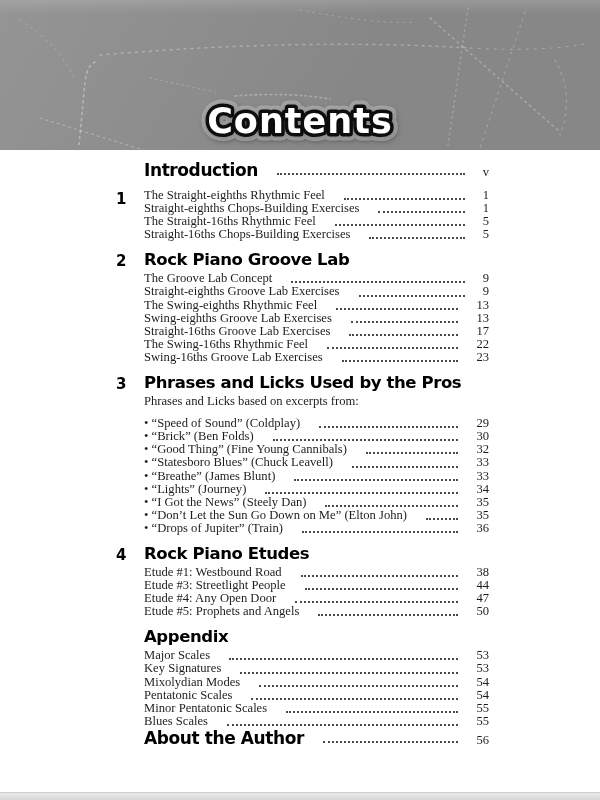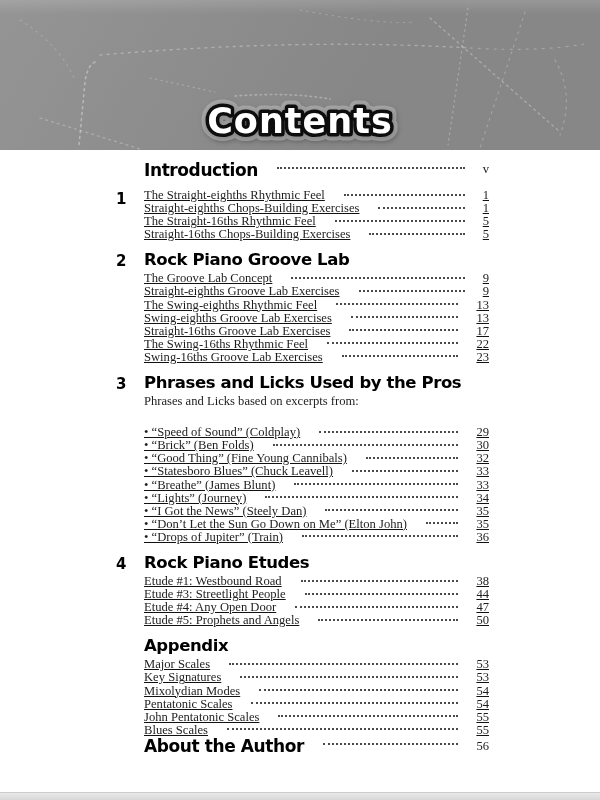--- a/index.html
+++ b/index.html
@@ -32,40 +32,40 @@
   .t-outline{fill:#0d0d0d;stroke:#0d0d0d;stroke-width:7;stroke-linejoin:round;}
   .t-fill{fill:#ffffff;}
 
   
   .toc{position:absolute;left:144px;top:160px;width:345px;color:#111;}
   .serif{font-family:"Liberation Serif",serif;font-size:12.6px;line-height:13.1px;color:#1d1d1d;}
   .display{
     font-family:"DejaVu Sans",sans-serif;font-weight:bold;color:#000;
     letter-spacing:-0.4px;
   }
-  .toc-row{display:flex;align-items:center;gap:16px;}
+  .toc-row{display:flex;align-items:flex-end;gap:16px;}
   .head-row{height:19px;margin-bottom:2px;}
   .head-label{font-size:17px;line-height:18px;white-space:nowrap;}
-  .item-row{height:13.1px;text-decoration:underline;}
+  .item-row{height:13.1px;}
   .item-label{white-space:nowrap;}
   .leader{
     flex:1 1 auto;min-width:8px;
     border-bottom:2px dotted #4a4a4a;
     margin:0 2px 2px 3px;
   }
   .head-row .leader{margin-bottom:4px;}
   .pagenum{white-space:nowrap;text-align:right;}
   .toc-section{margin-top:10px;position:relative;}
   .sec-head{position:relative;margin-bottom:3px;}
   .sec-title{font-size:16.5px;line-height:17px;display:inline-block;}
   .sec-num{
     position:absolute;left:-28px;top:1px;
     font-size:15px;letter-spacing:0;
   }
-  .sec-intro{margin-bottom:18px;}
+  .sec-intro{margin-bottom:9px;}
   .about-row{}
 
   
   .bottom-edge{
     position:absolute;left:0;bottom:0;width:600px;height:7px;
     background:linear-gradient(180deg,#e9e9e9,#d7d7d7);
     border-top:1px solid #cccccc;
   }
 </style>
 </head>
@@ -255,21 +255,21 @@
             <span class="item-label serif">Mixolydian Modes</span>
             <span class="leader"></span>
             <span class="pagenum serif">54</span>
           </div>
           <div class="toc-row item-row">
             <span class="item-label serif">Pentatonic Scales</span>
             <span class="leader"></span>
             <span class="pagenum serif">54</span>
           </div>
           <div class="toc-row item-row">
-            <span class="item-label serif">John Pentatonic Scales</span>
+            <span class="item-label serif">Minor Pentatonic Scales</span>
             <span class="leader"></span>
             <span class="pagenum serif">55</span>
           </div>
           <div class="toc-row item-row">
             <span class="item-label serif">Blues Scales</span>
             <span class="leader"></span>
             <span class="pagenum serif">55</span>
           </div>
         </div>
       </div>

